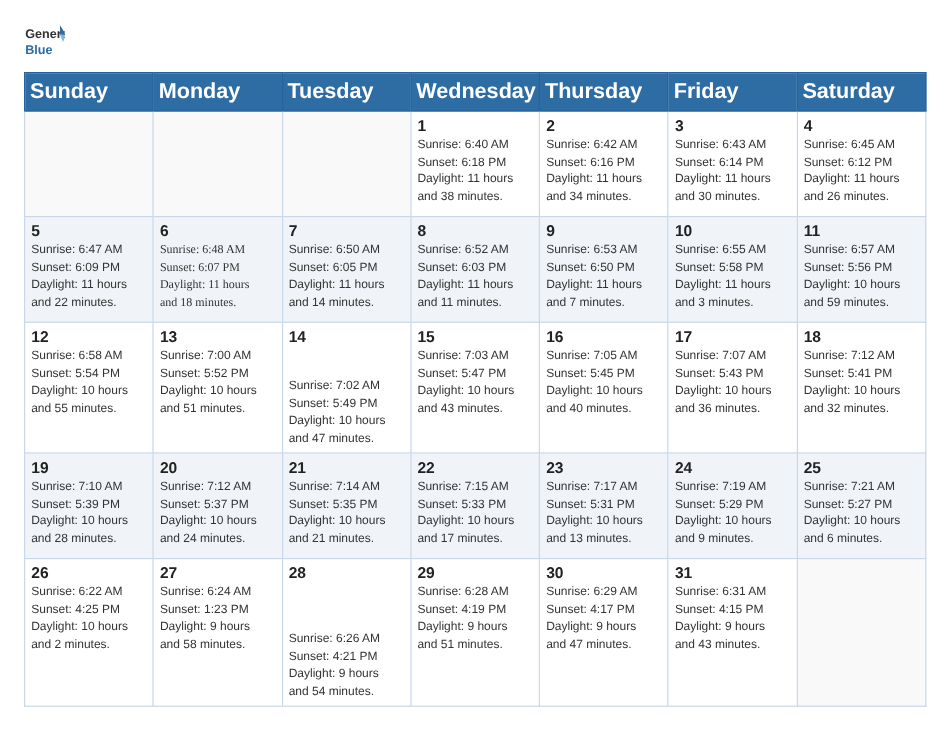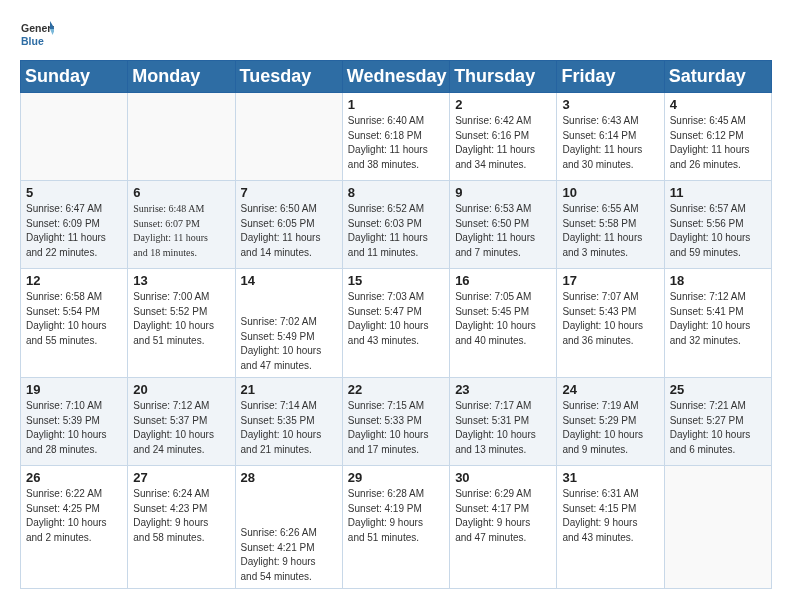--- a/index.html
+++ b/index.html
@@ -303,21 +303,21 @@
           <td>
             <span class="day-number">26</span>
             <div class="day-info" style="white-space: pre-line;">Sunrise: 6:22 AM
 Sunset: 4:25 PM
 Daylight: 10 hours
 and 2 minutes.</div>
           </td>
           <td>
             <span class="day-number">27</span>
             <div class="day-info" style="white-space: pre-line;">Sunrise: 6:24 AM
-Sunset: 4:23 PM
+Sunset: 1:23 PM
 Daylight: 9 hours
 and 58 minutes.</div>
           </td>
           <td>
             <span class="day-number">28</span>
             <div class="day-info" style="white-space: pre-line; margin-top: 41px;">Sunrise: 6:26 AM
 Sunset: 4:21 PM
 Daylight: 9 hours
 and 54 minutes.</div>
           </td>

